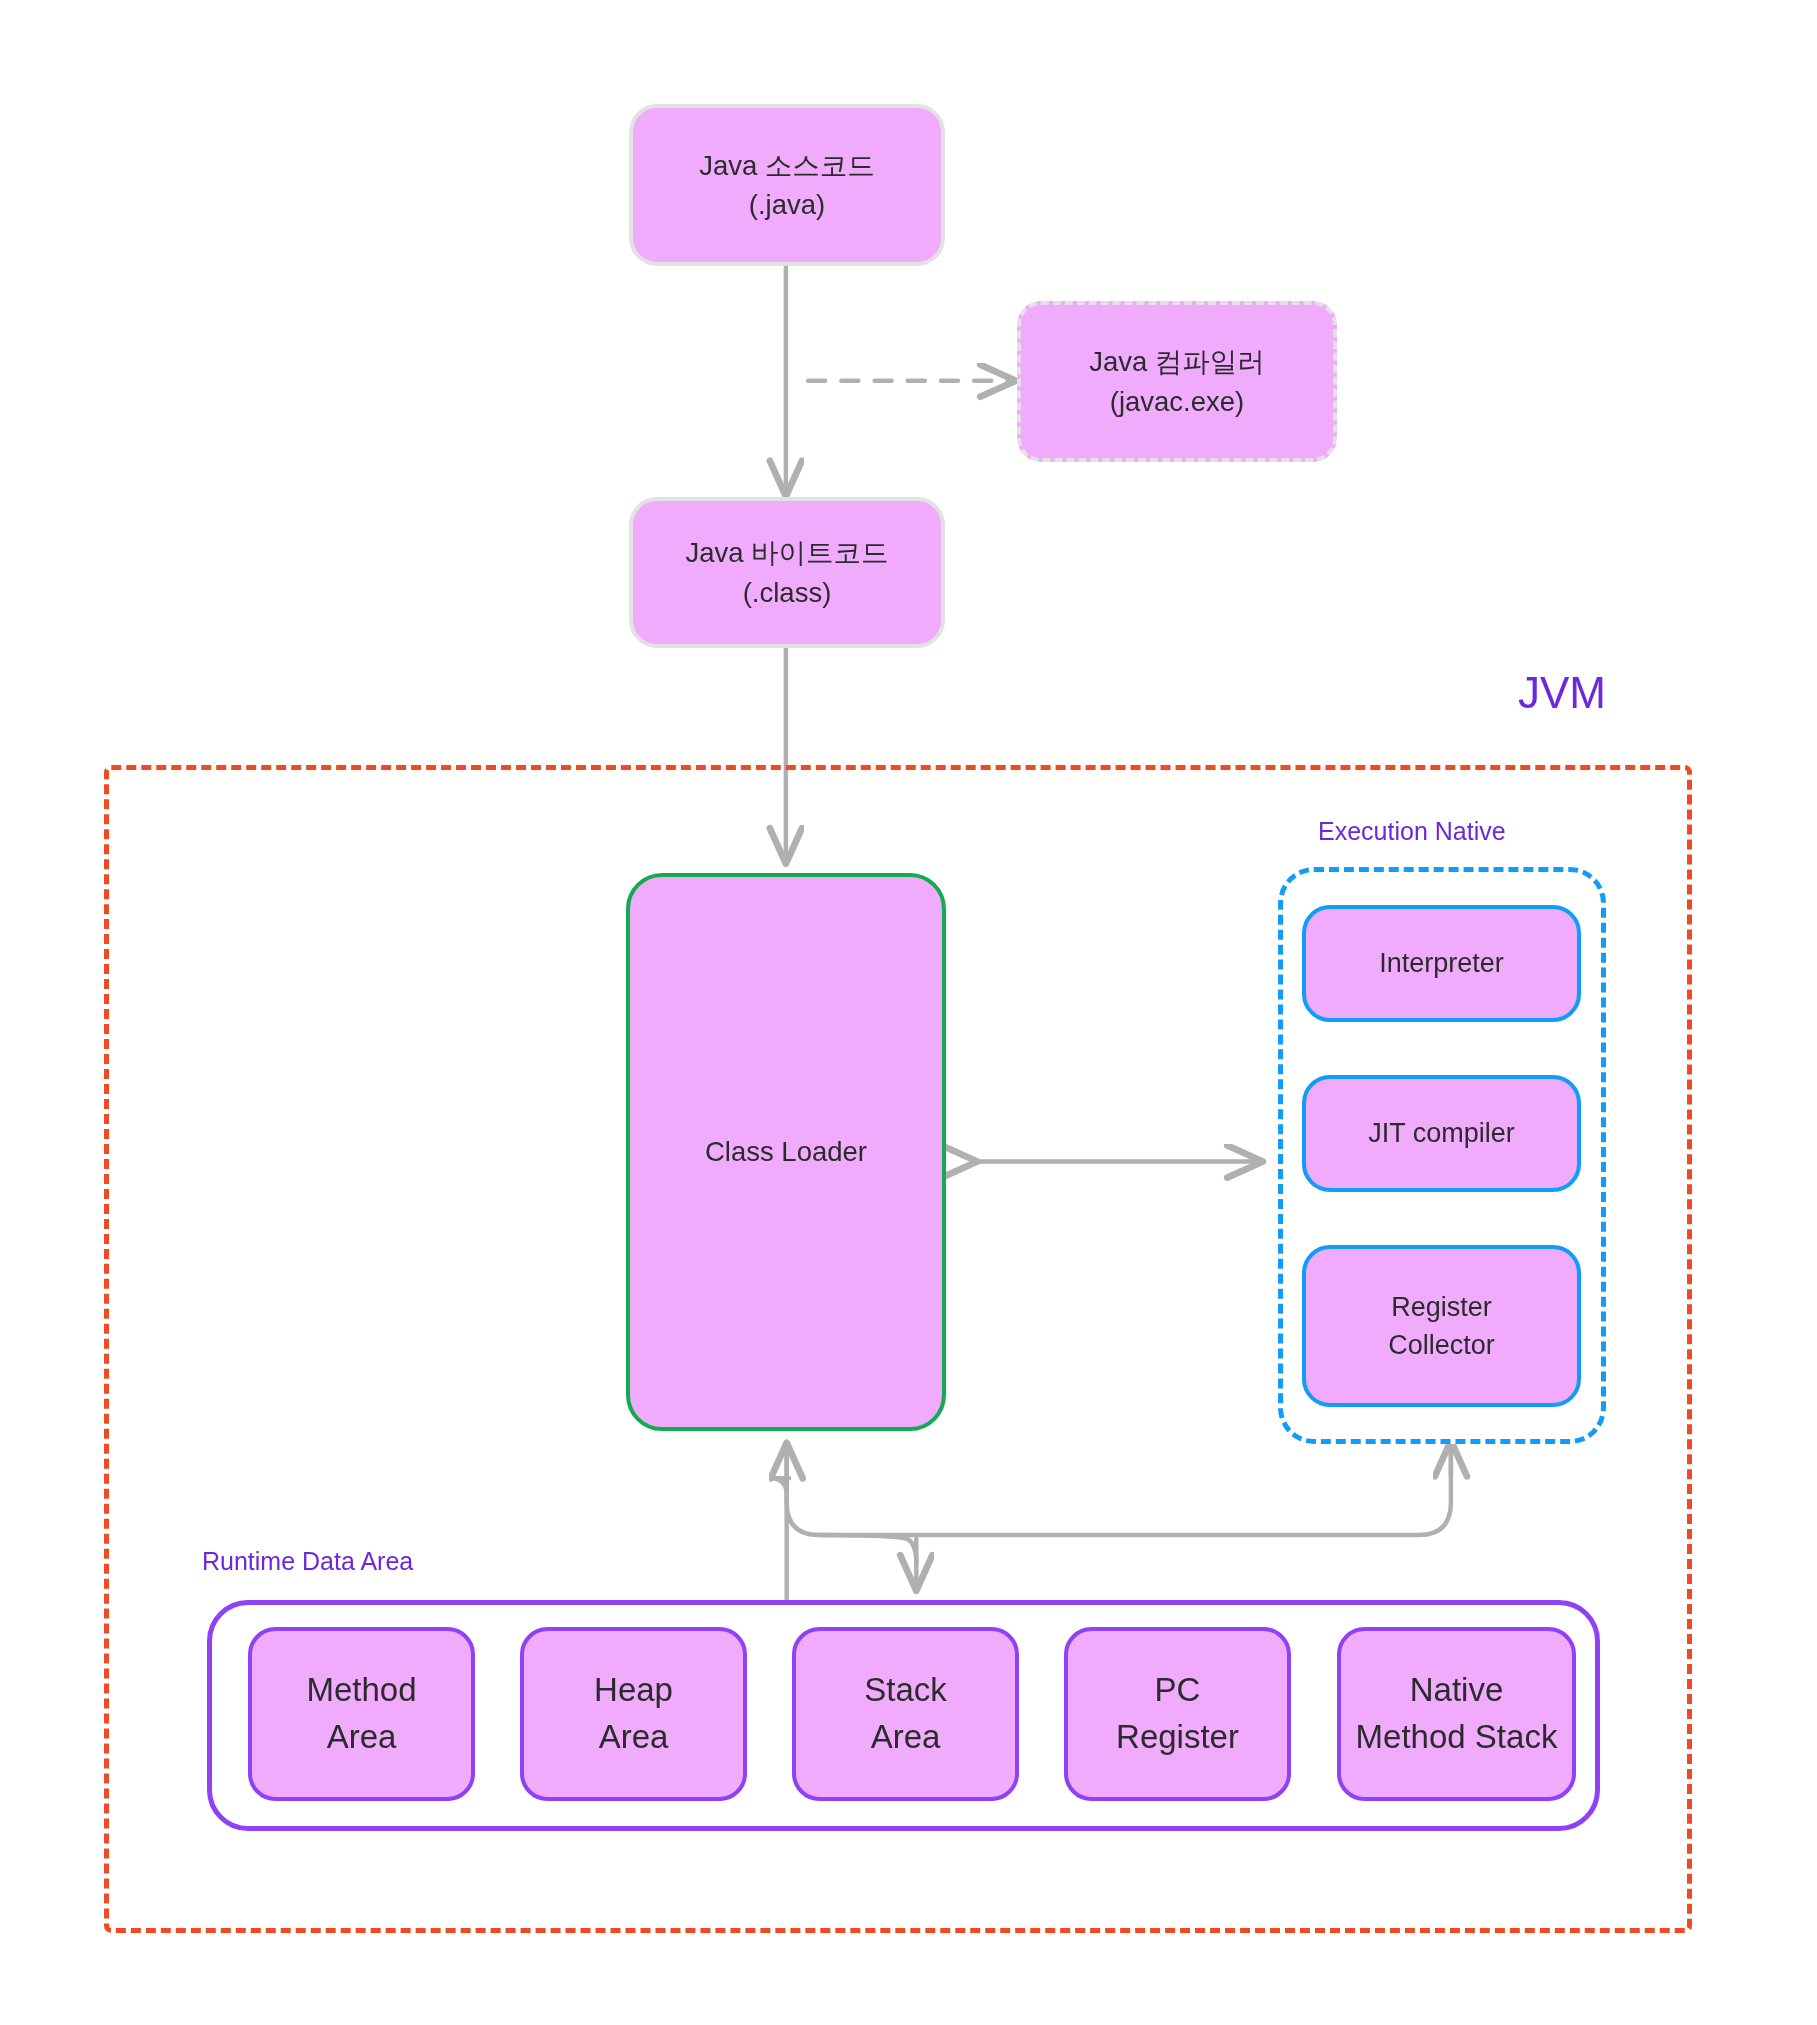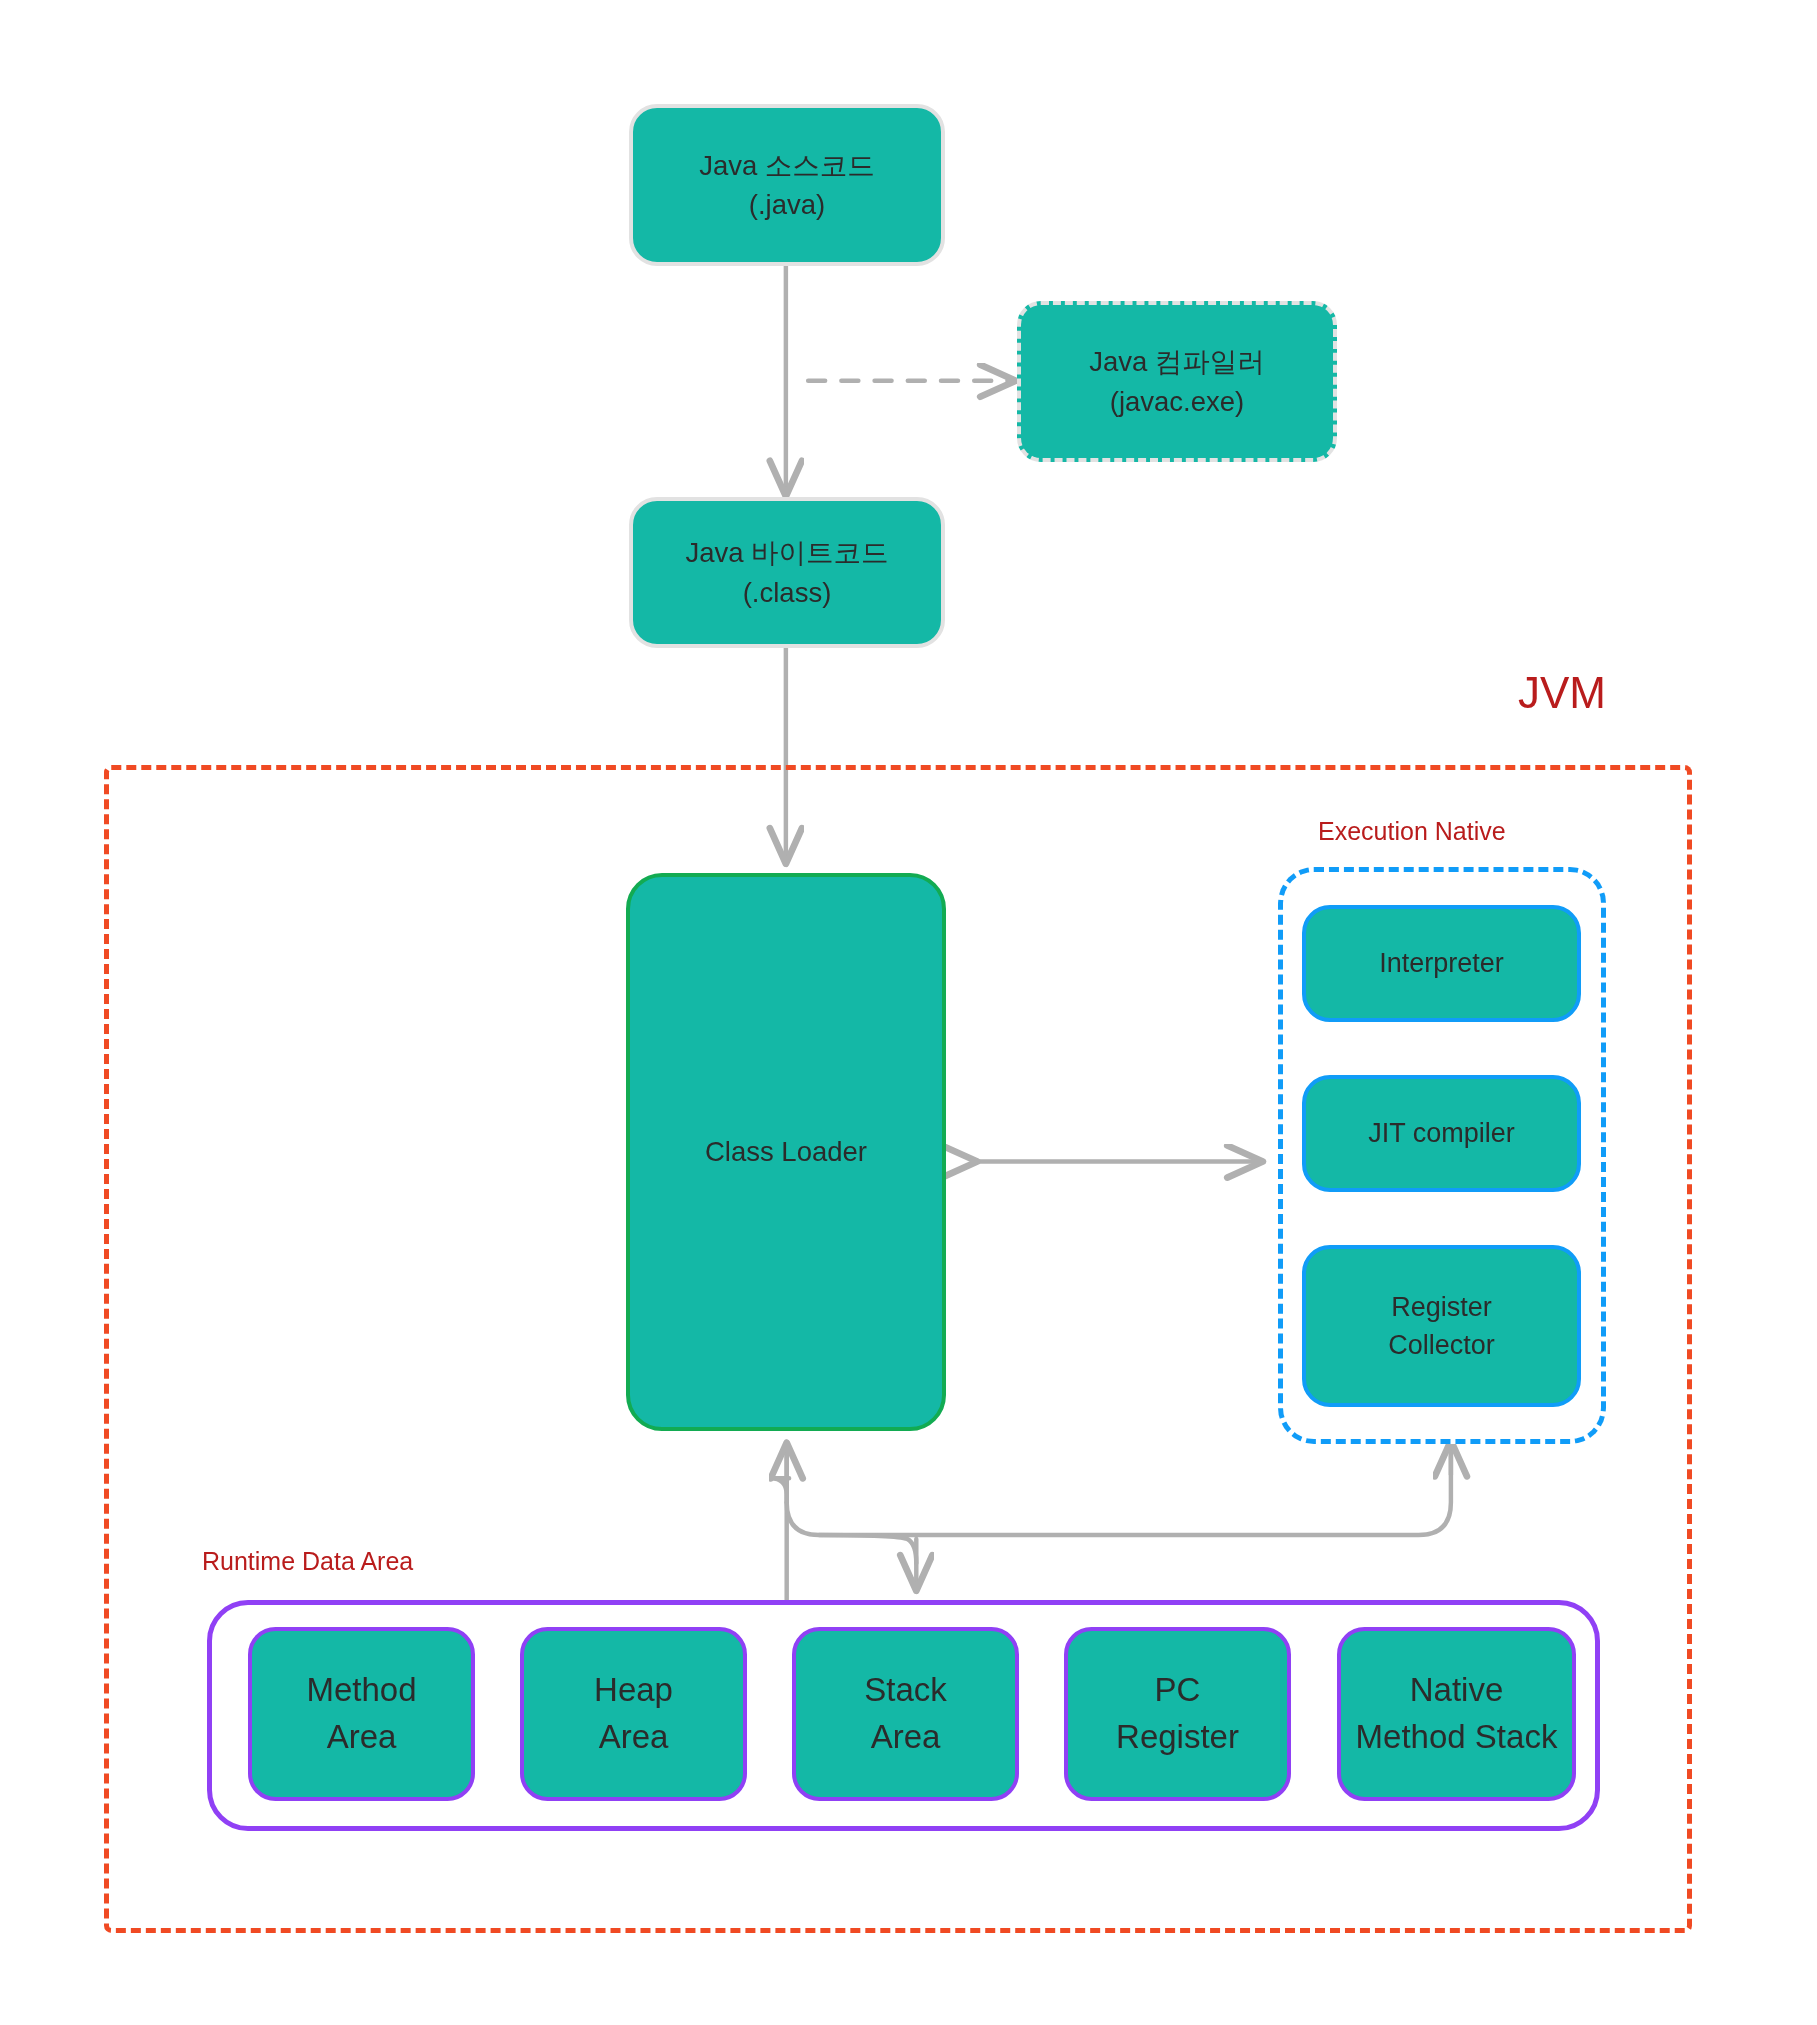--- a/index.html
+++ b/index.html
@@ -20,21 +20,21 @@
   
   .node {
     position: absolute;
     box-sizing: border-box;
     display: flex;
     flex-direction: column;
     align-items: center;
     justify-content: center;
     text-align: center;
     color: #2b2b2b;
-    background: #14b8a6;
+    background: #f0abfc;
     line-height: 1.42;
   }
   .node .line { display: block; white-space: nowrap; }
 
   
   .flow-node {
     border: 4px solid #e2e2e2;
     border-radius: 28px;
     font-size: 27.5px;
   }
@@ -83,21 +83,21 @@
     position: absolute;
     box-sizing: border-box;
     border: 5.3px dashed #f04a23;
     border-radius: 7.3px;
     background: transparent;
   }
 
   
   .label {
     position: absolute;
-    color: #b91c1c;
+    color: #6d28d9;
     white-space: nowrap;
   }
   .label-jvm { font-size: 44px; }
   .label-group { font-size: 25px; }
 
   
   #wires {
     position: absolute;
     left: 0; top: 0;
     width: 1818px;

